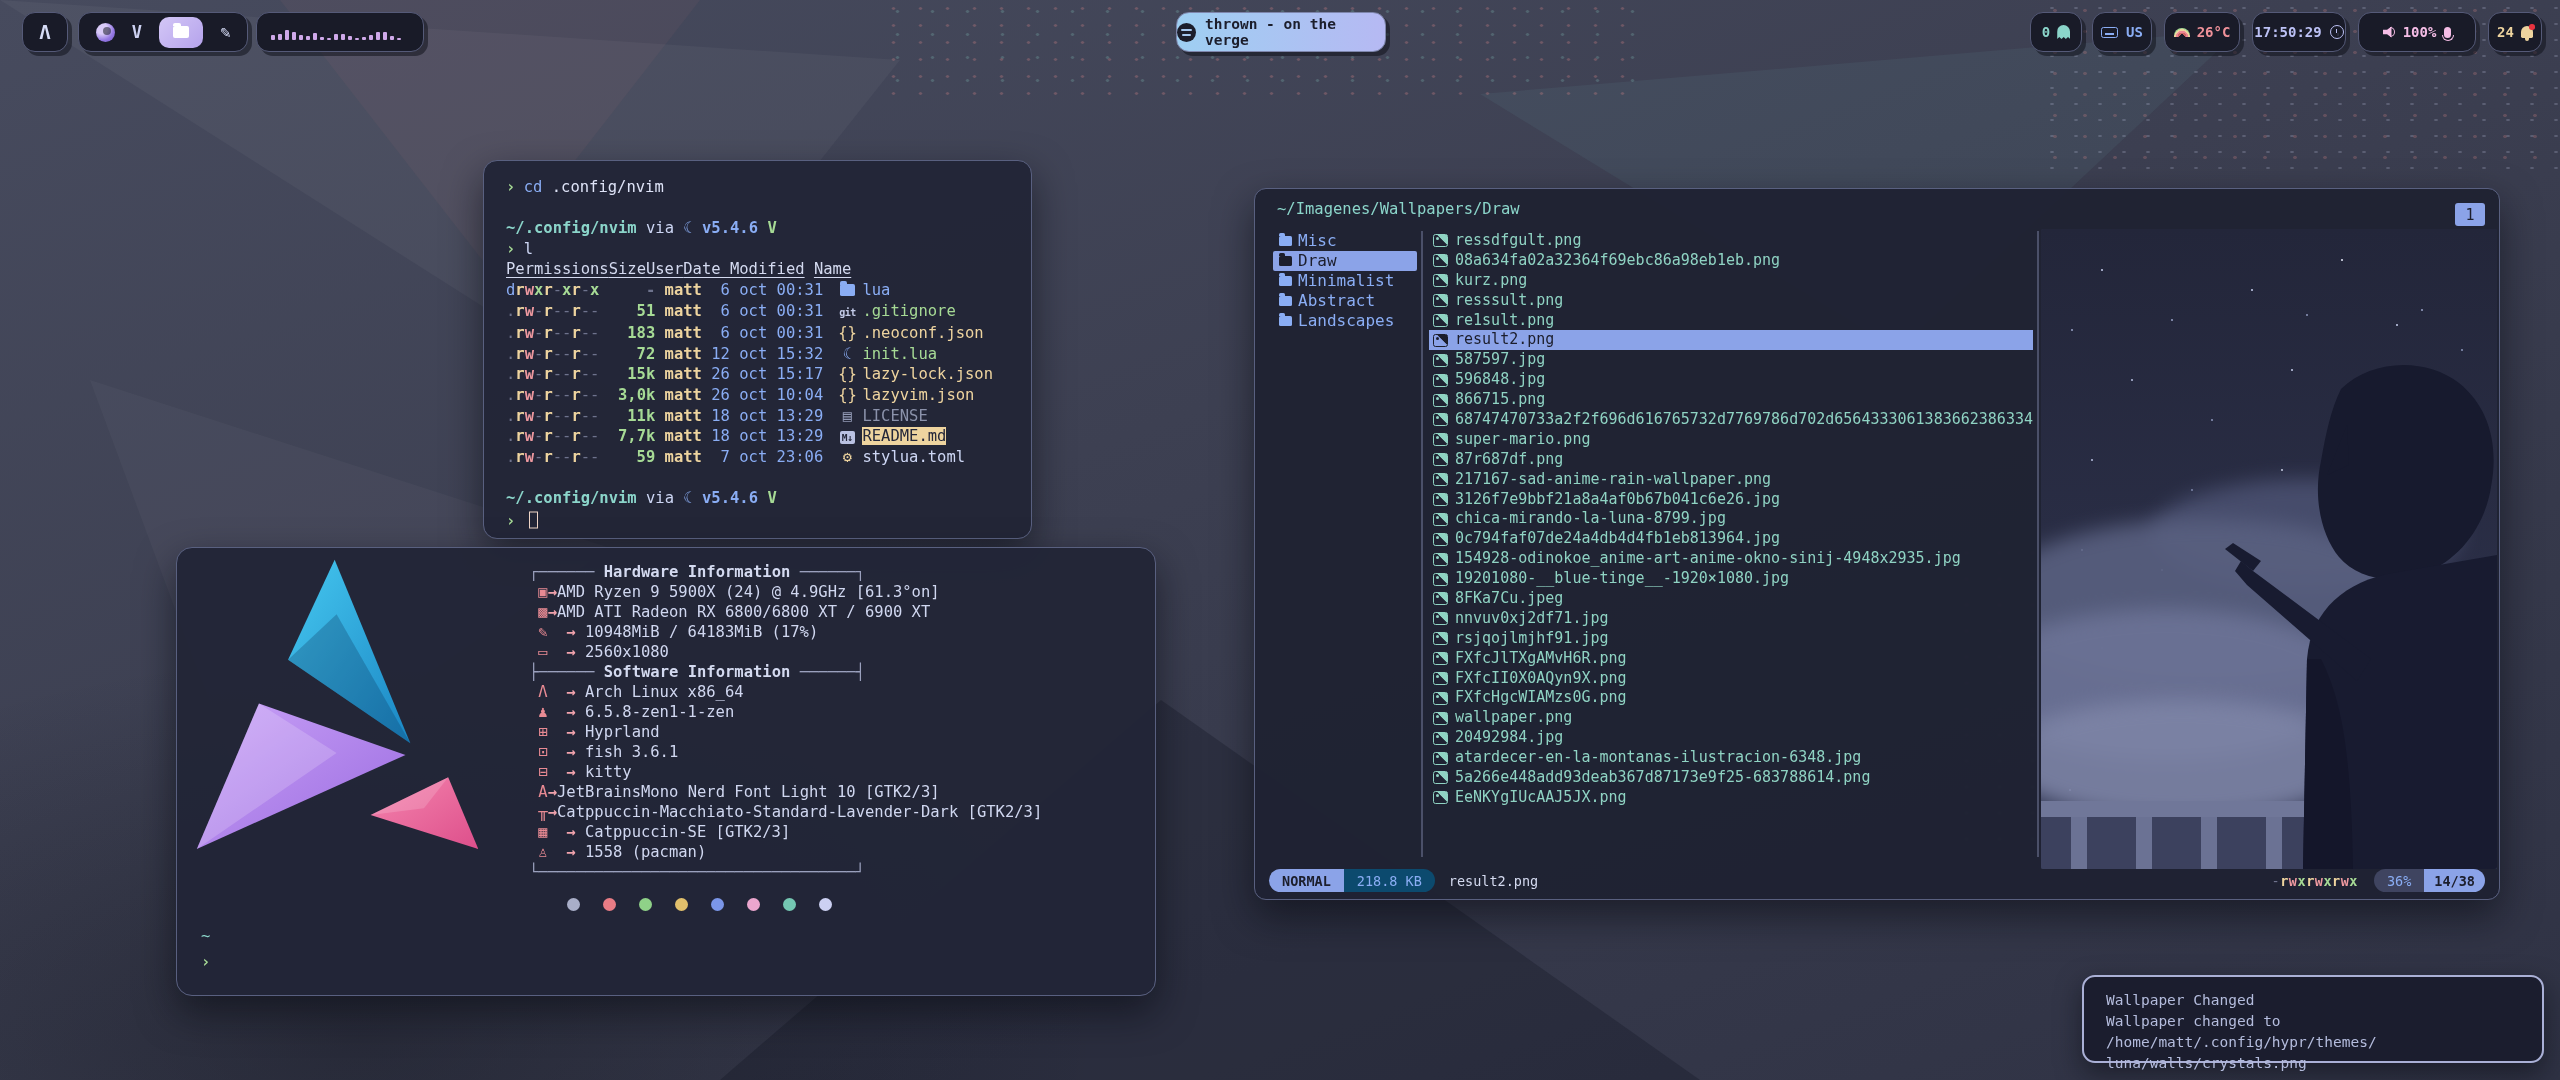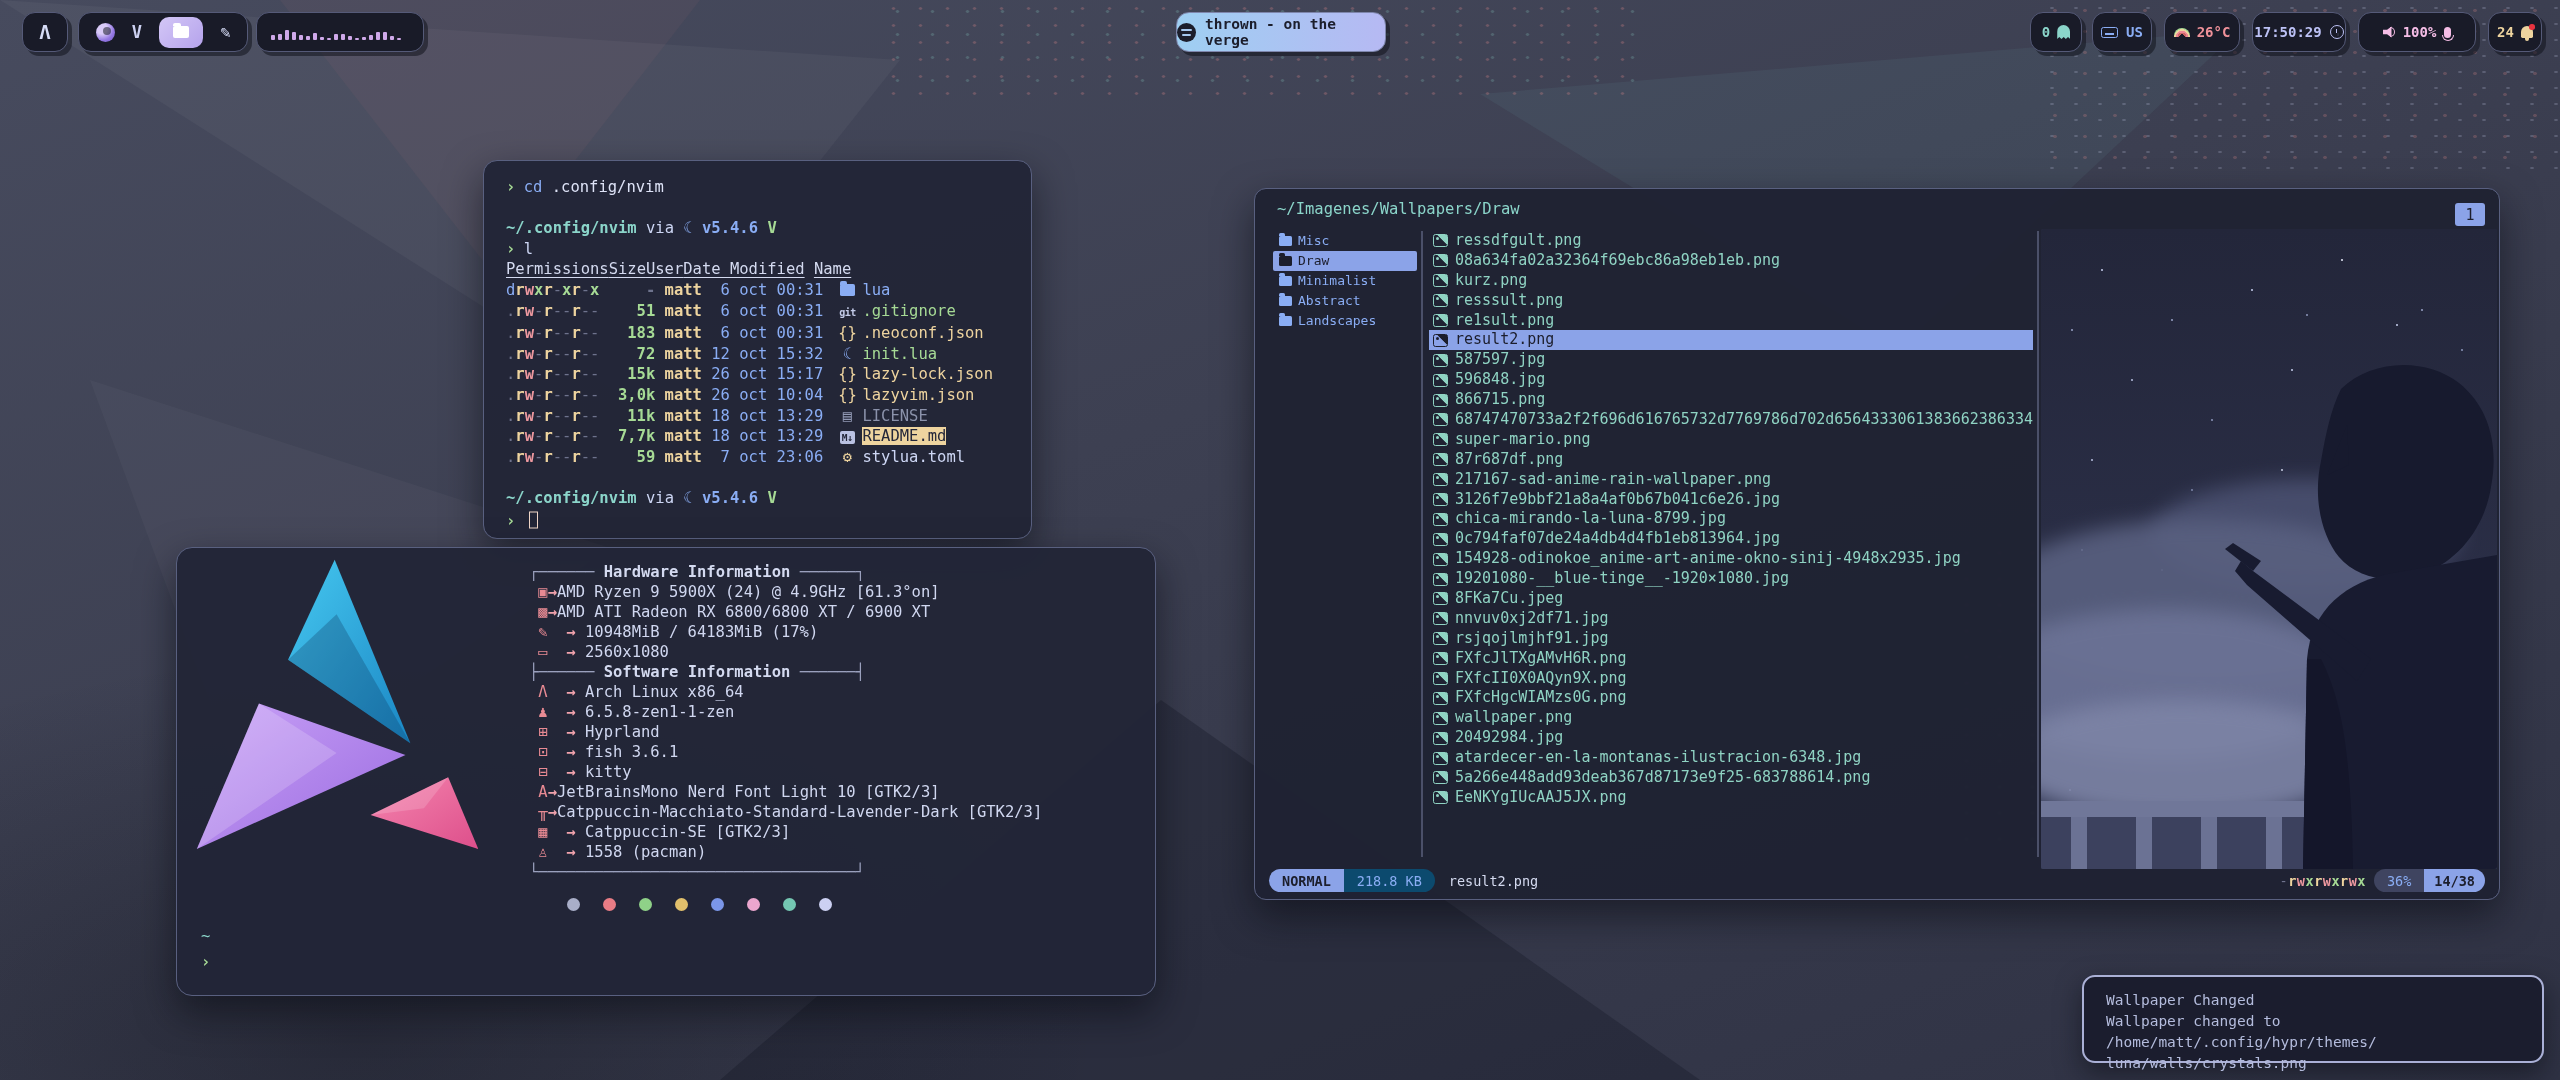--- a/index.html
+++ b/index.html
@@ -104,21 +104,21 @@
   .palette{display:flex;gap:23px;margin:16px 0 0 38px}
   .palette i{width:13px;height:13px;border-radius:50%;display:block}
   .ftilde{position:absolute;left:24px;bottom:50px;color:var(--teal);font-size:15.5px}
   .fprompt{position:absolute;left:24px;bottom:24px;color:var(--green);font-weight:700;font-size:15.5px}
 
   
   .fm{left:1254px;top:188px;width:1246px;height:712px;border-radius:12px;background:rgba(31,34,51,.97)}
   .fm-path{position:absolute;left:22px;top:11px;color:var(--teal);font-size:15.5px}
   .fm-badge{position:absolute;right:14px;top:14px;width:30px;height:23px;background:var(--sel);color:#1c1e2c;
             display:flex;align-items:center;justify-content:center;border-radius:3px;font-size:15px}
-  .fm-side{position:absolute;left:18px;top:42px;width:144px;font-size:13px;line-height:20px;color:var(--blue)}
+  .fm-side{position:absolute;left:18px;top:42px;width:144px;font-size:16px;line-height:20px;color:var(--blue)}
   .srow{display:flex;align-items:center;gap:6px;padding:0 6px;height:20px;border-radius:2px;white-space:pre}
   .srow.sel{background:var(--sel);color:#1c1e2c}
   .fm-div{position:absolute;top:42px;bottom:42px;width:2px;background:#4b5069}
   .d1{left:166px} .d2{left:782px}
   .fm-list{position:absolute;left:174px;top:42px;width:604px;font-size:15px;line-height:19.9px;color:#8fd3c3}
   .frow{display:flex;align-items:center;gap:7px;height:19.9px;padding-left:4px;white-space:pre;overflow:hidden}
   .frow.sel{background:var(--sel);color:#1c1e2c}
   .imgic{display:inline-block;flex:none;width:15px;height:13px;border:1.6px solid currentColor;border-radius:2.5px;
          background:linear-gradient(45deg,transparent 58%,currentColor 60%) no-repeat;position:relative}
   .imgic::before{content:"";position:absolute;left:2px;top:2px;width:3px;height:3px;border-radius:50%;background:currentColor}
@@ -135,21 +135,21 @@
   .c2{left:-70px;top:380px;width:390px;height:150px;background:#6b7295;opacity:.95}
   .c3{left:110px;top:250px;width:310px;height:110px;background:#4a5070;opacity:.9}
   .c4{left:-40px;top:470px;width:360px;height:120px;background:#7d84a6;opacity:.9}
   .pv-svg{position:absolute;inset:0}
   .fm-status{position:absolute;left:14px;right:14px;bottom:7px;height:23px;display:flex;align-items:center;font-size:13.5px}
   .chip{display:flex;align-items:center;height:23px;padding:0 13px}
   .mode{background:var(--sel);color:#1c1e2c;font-weight:700;border-radius:12px 0 0 12px}
   .fsize{background:#0c4a6e;color:var(--blue);border-radius:0 12px 12px 0}
   .fname{margin-left:14px;color:#d4daf0}
   .spacer{flex:1}
-  .sperm{letter-spacing:.5px;margin-right:8px}
+  .sperm{letter-spacing:.5px;margin-right:16px}
   .pct{background:#3f4460;color:var(--blue);border-radius:12px 0 0 12px}
   .pos{background:var(--sel);color:#1c1e2c;font-weight:700;border-radius:0 12px 12px 0;padding:0 10px}
 
   
   .notif{position:absolute;left:2082px;top:975px;width:462px;height:88px;background:#1b1d2e;border:2px solid #aab0d6;
          border-radius:13px;padding:13px 22px;font-size:14.5px;line-height:21px;color:#b4bcdd;box-shadow:0 10px 26px rgba(8,10,16,.5)}
 </style>
 </head>
 <body>
 

